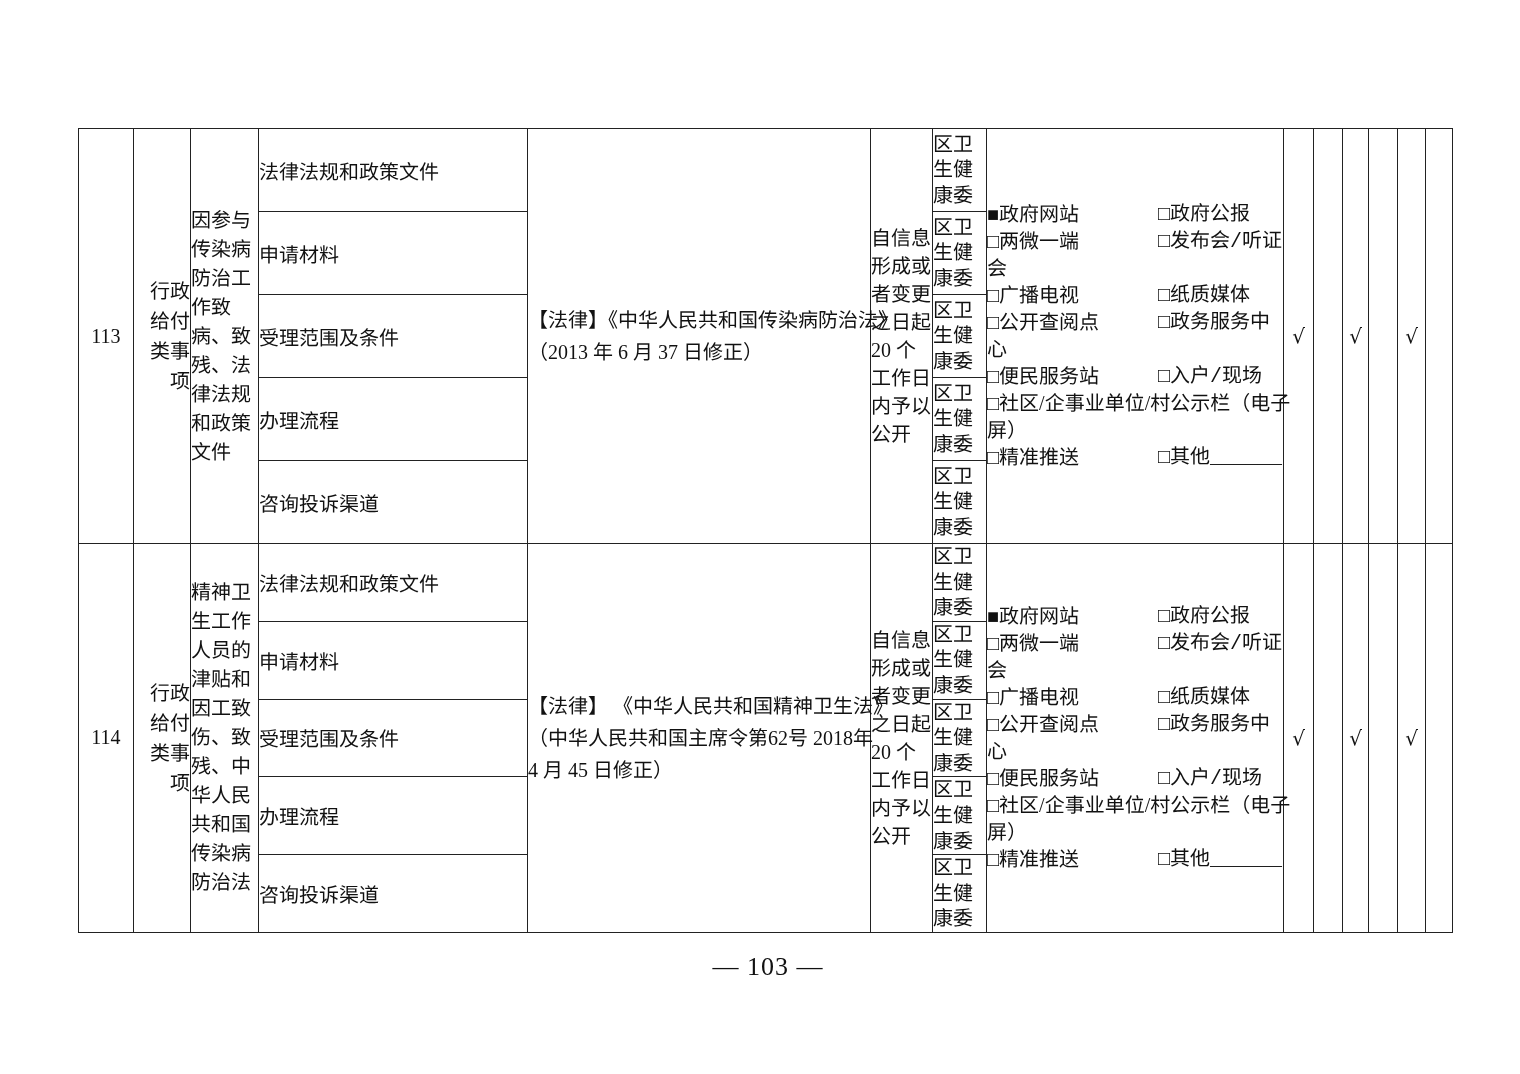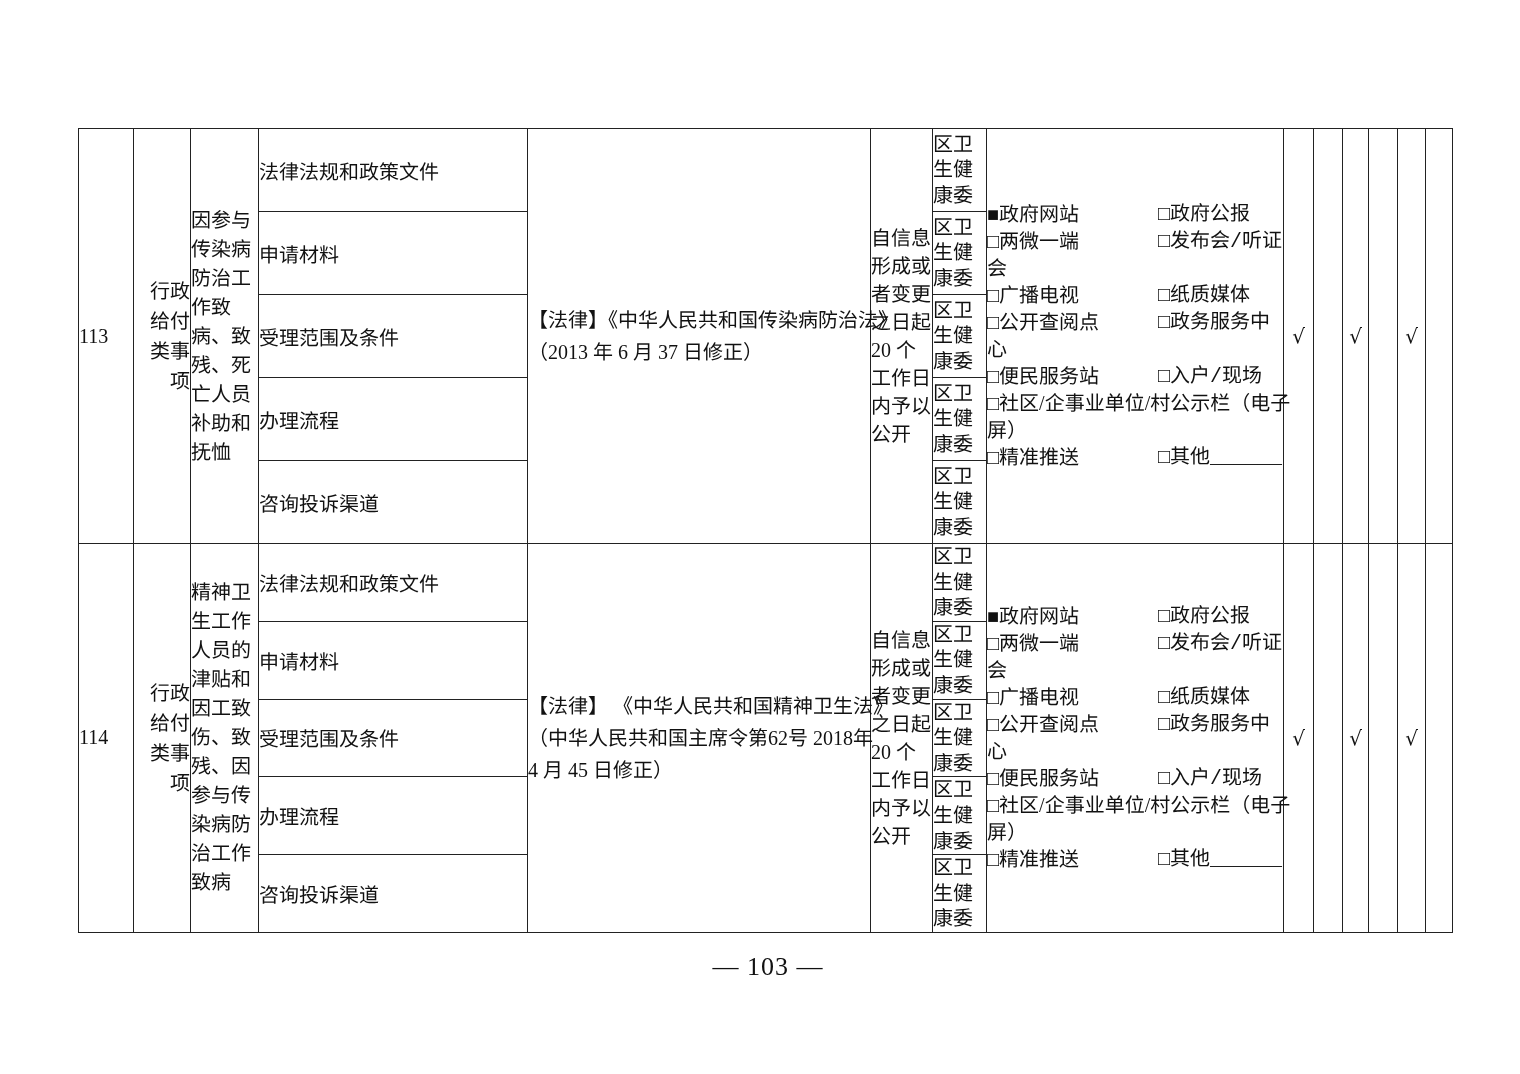--- a/index.html
+++ b/index.html
@@ -28,21 +28,21 @@
   table.doc-table td {
     border: 1.5px solid #222;
     padding: 0;
     vertical-align: middle;
     font-size: 20px;
     color: #111;
     overflow: visible;
     margin-top: 12px;
   }
   td.cell-num {
-    text-align: left;
+    text-align: center;
     font-size: 21px;
   }
   td.cell-cat {
     padding-left: 7px;
     font-size: 20px;
     line-height: 1.5;
     line-break: strict;
     text-align: right;
   }
   td.cell-desc {
@@ -129,21 +129,21 @@
         <col style="width:26px">
       <col style="width:29px">
         <col style="width:28px">
         <col style="width:27px">
     </colgroup>
     <tbody>
 
       <tr style="height:83px">
         <td rowspan="5" class="cell-num">113</td>
         <td rowspan="5" class="cell-cat">行政给付类事项</td>
-        <td rowspan="5" class="cell-desc">因参与传染病防治工作致病、致残、死亡人员补助和抚恤</td>
+        <td rowspan="5" class="cell-desc">因参与传染病防治工作致病、致残、法律法规和政策文件</td>
         <td class="cell-sub">法律法规和政策文件</td>
         <td rowspan="5" class="cell-law">
             <div class="gen-line">【法律】《中华人民共和国传染病防治法》</div>
             <div class="gen-line">（2013 年 6 月 37 日修正）</div>
           </td>
         <td rowspan="5" class="cell-time">自信息形成或者变更之日起20 个工作日内予以公开</td>
         <td class="cell-auth">区卫生健康委</td>
         <td rowspan="5" class="cell-channels">
             <div class="gen-line">
               <span class="line-left">■政府网站</span>
@@ -206,21 +206,21 @@
         <td class="cell-auth">区卫生健康委</td>
       </tr>
       <tr style="height:83px">
         <td class="cell-sub">咨询投诉渠道</td>
         <td class="cell-auth">区卫生健康委</td>
       </tr>
 
       <tr style="height:74px">
         <td rowspan="5" class="cell-num">114</td>
         <td rowspan="5" class="cell-cat">行政给付类事项</td>
-        <td rowspan="5" class="cell-desc">精神卫生工作人员的津贴和因工致伤、致残、因参与传染病防治工作致病</td>
+        <td rowspan="5" class="cell-desc">精神卫生工作人员的津贴和因工致伤、致残、中华人民共和国传染病防治法</td>
         <td class="cell-sub">法律法规和政策文件</td>
         <td rowspan="5" class="cell-law">
             <div class="gen-line">【法律】 《中华人民共和国精神卫生法》</div>
             <div class="gen-line">（中华人民共和国主席令第62号  2018年</div>
             <div class="gen-line">4 月 45 日修正）</div>
           </td>
         <td rowspan="5" class="cell-time">自信息形成或者变更之日起20 个工作日内予以公开</td>
         <td class="cell-auth">区卫生健康委</td>
         <td rowspan="5" class="cell-channels">
             <div class="gen-line">

